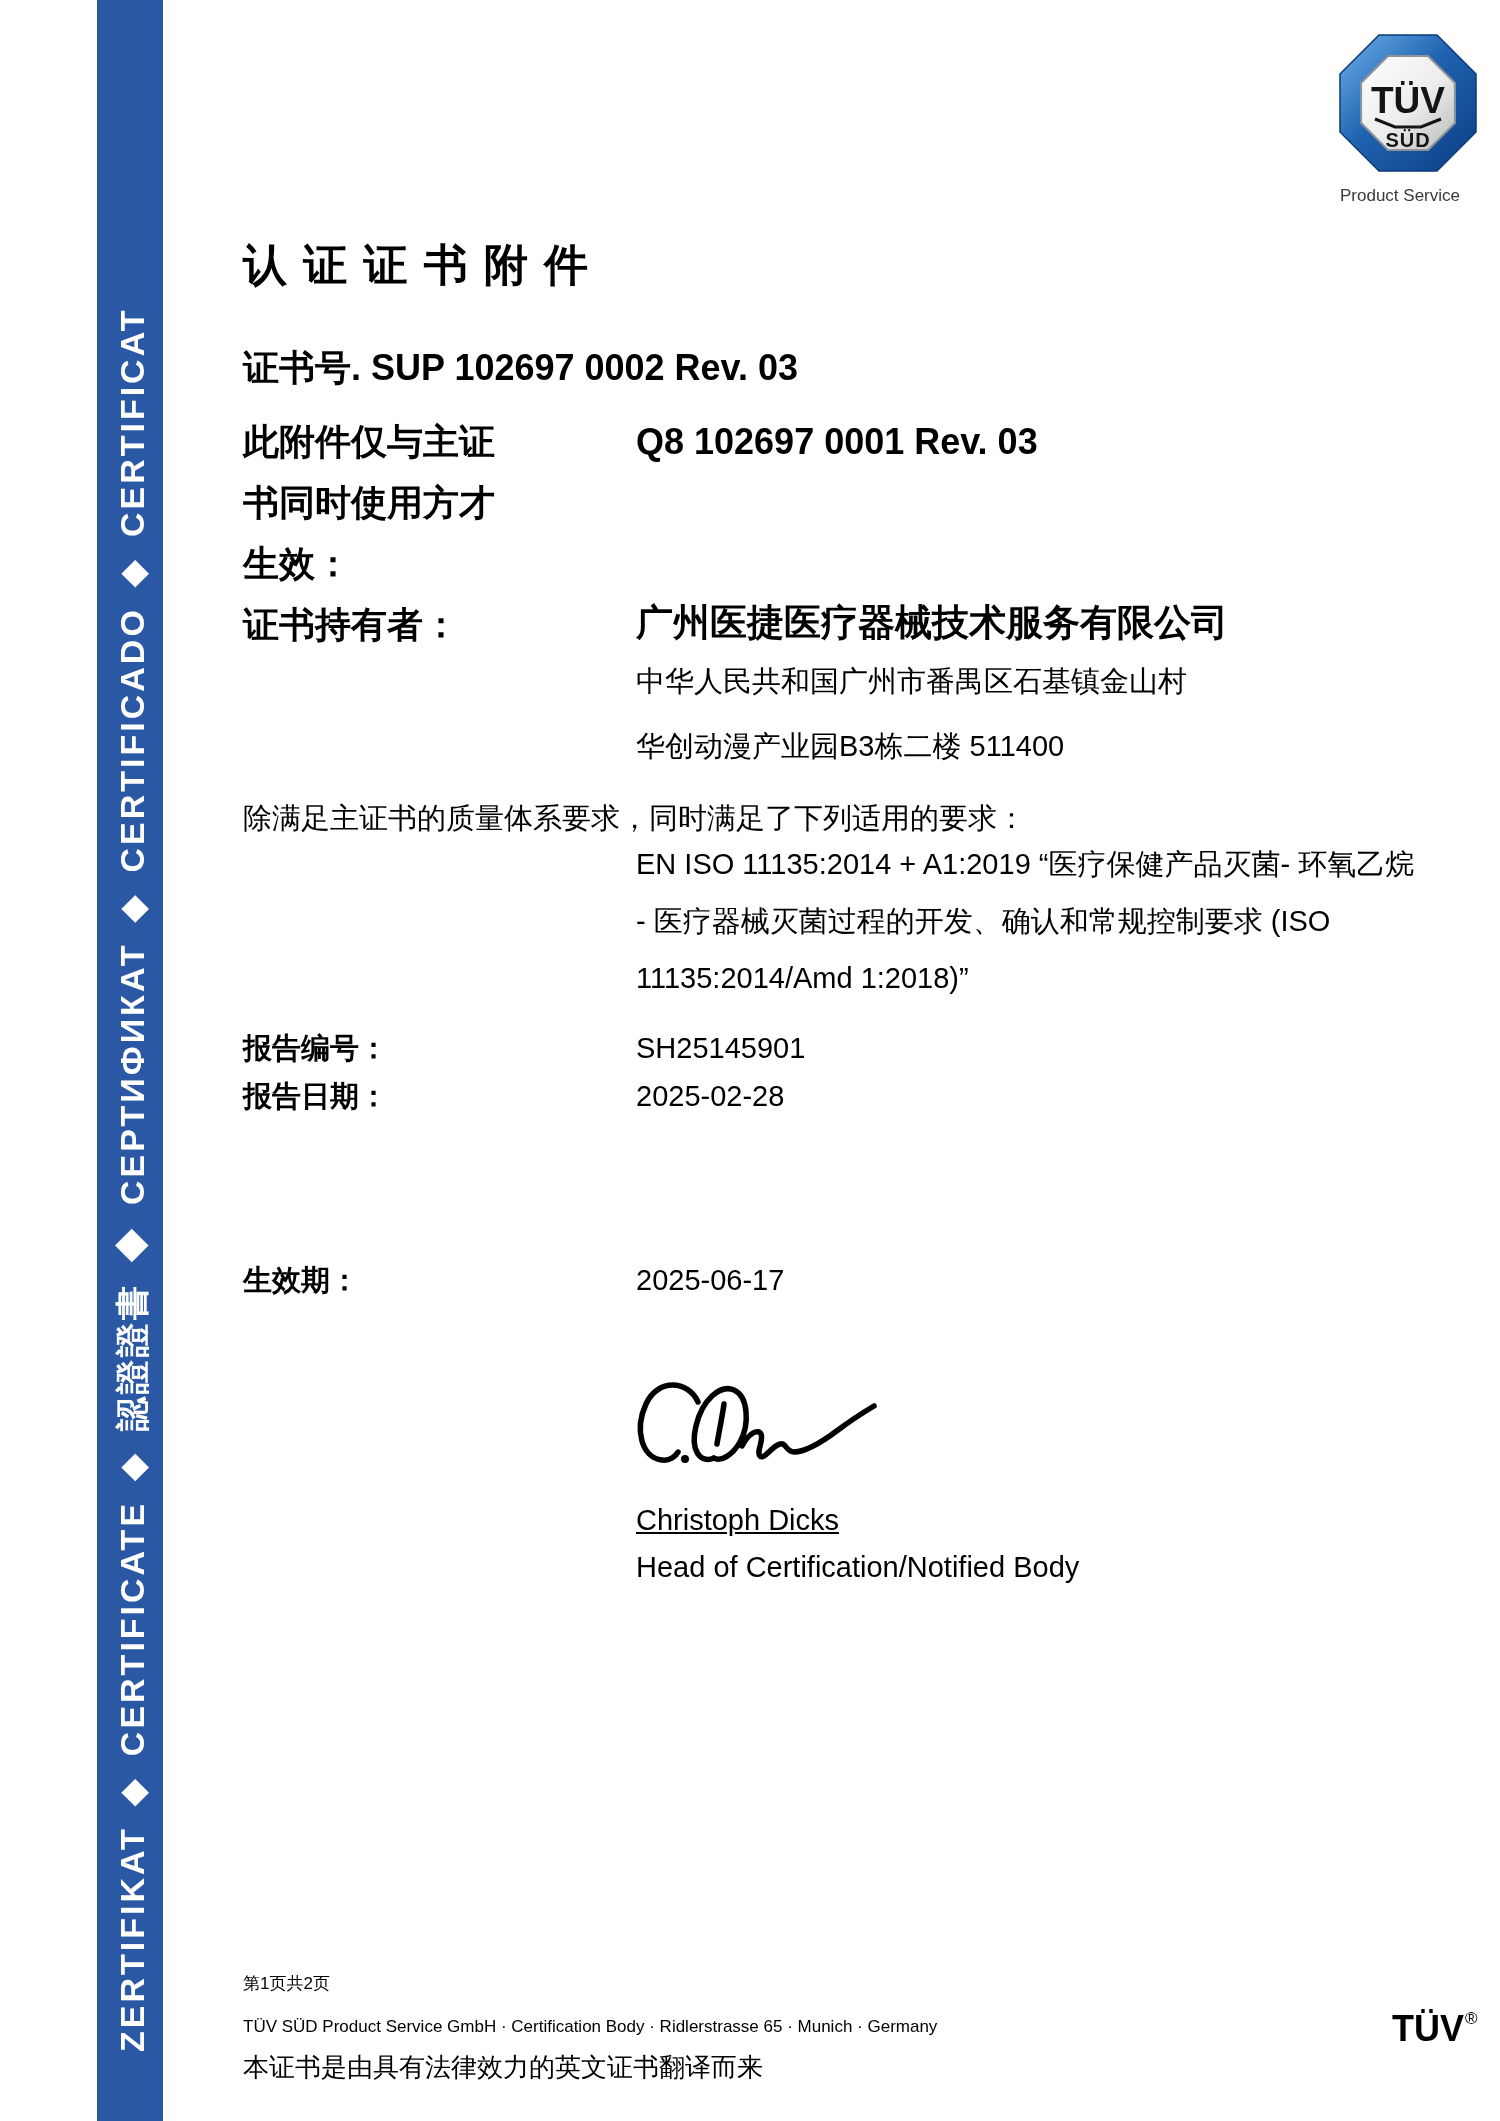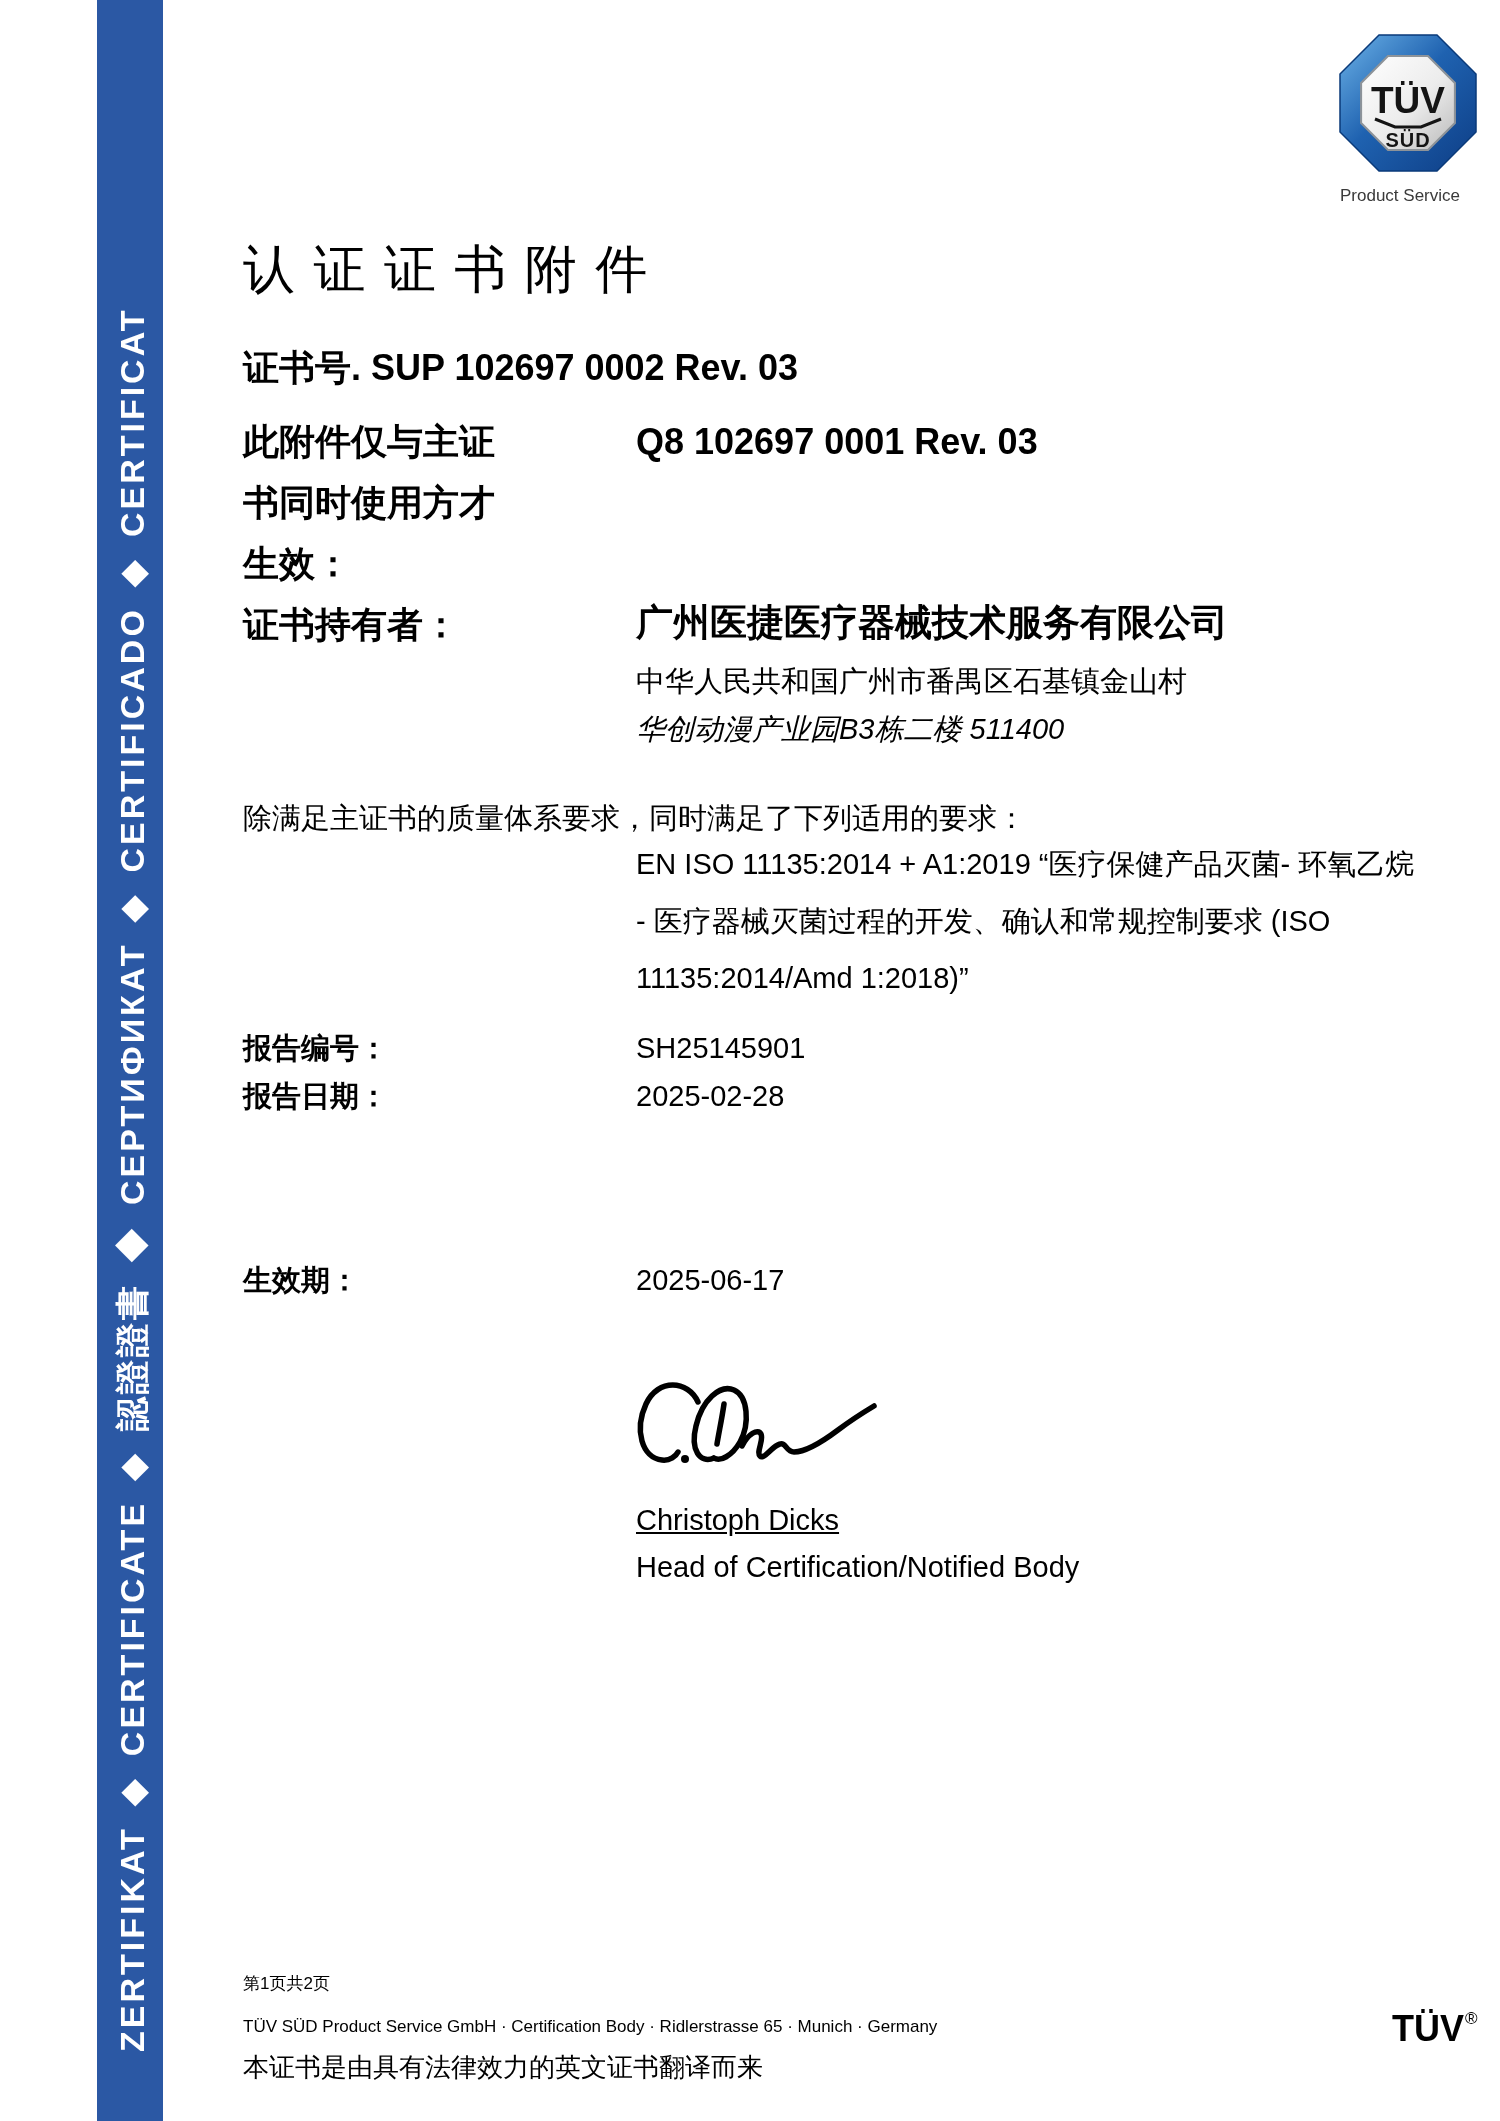--- a/index.html
+++ b/index.html
@@ -7,21 +7,21 @@
     position:relative; width:1500px; height:2121px; background:#ffffff;
     font-family:"Liberation Sans", sans-serif; color:#000; overflow:hidden;
   }
   .abs{position:absolute; line-height:1.15; white-space:nowrap;}
   .banner{position:absolute; left:97px; top:0; width:66px; height:2121px; background:#2b58a4; overflow:hidden;}
   .banner-text{
     position:absolute; left:13px; top:2052px; transform-origin:0 0; transform:rotate(-90deg);
     white-space:nowrap; color:#ffffff; font-weight:bold; font-size:34px;
     letter-spacing:3px; word-spacing:8px;
   }
-  .title{font-size:52px; font-weight:normal; letter-spacing:2px;}
+  .title{font-size:44px; font-weight:bold; letter-spacing:2px;}
   .h36{font-size:36px; font-weight:bold;}
   .h37{font-size:37px; font-weight:bold;}
   .h29{font-size:29px; font-weight:bold;}
   .t29{font-size:29px;}
   .t28{font-size:28px;}
   .t26{font-size:26px;}
   .t25{font-size:17px;}
   .caption{font-size:17px; color:#3a3a3a; width:140px; text-align:center;}
   .brand{font-size:36px; font-weight:bold;}
   .brand sup{font-size:17px; font-weight:normal; position:relative; top:-4px; left:1px;}
@@ -60,21 +60,21 @@
   <div class="abs h36" style="left:243px; top:347px;">证书号. SUP 102697 0002 Rev. 03</div>
 
   <div class="abs h36" style="left:243px; top:421px;">此附件仅与主证</div>
   <div class="abs h36" style="left:636px; top:421px;">Q8 102697 0001 Rev. 03</div>
   <div class="abs h36" style="left:243px; top:482px;">书同时使用方才</div>
   <div class="abs h36" style="left:243px; top:543px;">生效：</div>
 
   <div class="abs h36" style="left:243px; top:604px;">证书持有者：</div>
   <div class="abs t29" style="left:636px; top:665px;">中华人民共和国广州市番禺区石基镇金山村</div>
   <div class="abs h37" style="left:636px; top:602px;">广州医捷医疗器械技术服务有限公司</div>
-  <div class="abs t29" style="left:636px; top:713px;font-style:italic;">华创动漫产业园B3栋二楼 511400</div>
+  <div class="abs t29" style="left:636px; top:730px;">华创动漫产业园B3栋二楼 511400</div>
 
   <div class="abs t29" style="left:243px; top:802px;">除满足主证书的质量体系要求，同时满足了下列适用的要求：</div>
   <div class="abs t29" style="left:636px; top:848px;">EN ISO 11135:2014 + A1:2019 “医疗保健产品灭菌- 环氧乙烷</div>
   <div class="abs t29" style="left:636px; top:905px;">- 医疗器械灭菌过程的开发、确认和常规控制要求 (ISO</div>
   <div class="abs t29" style="left:636px; top:962px;">11135:2014/Amd 1:2018)”</div>
 
   <div class="abs h29" style="left:243px; top:1032px;">报告编号：</div>
   <div class="abs t29" style="left:636px; top:1032px;">SH25145901</div>
   <div class="abs h29" style="left:243px; top:1080px;">报告日期：</div>
   <div class="abs t29" style="left:636px; top:1080px;">2025-02-28</div>

